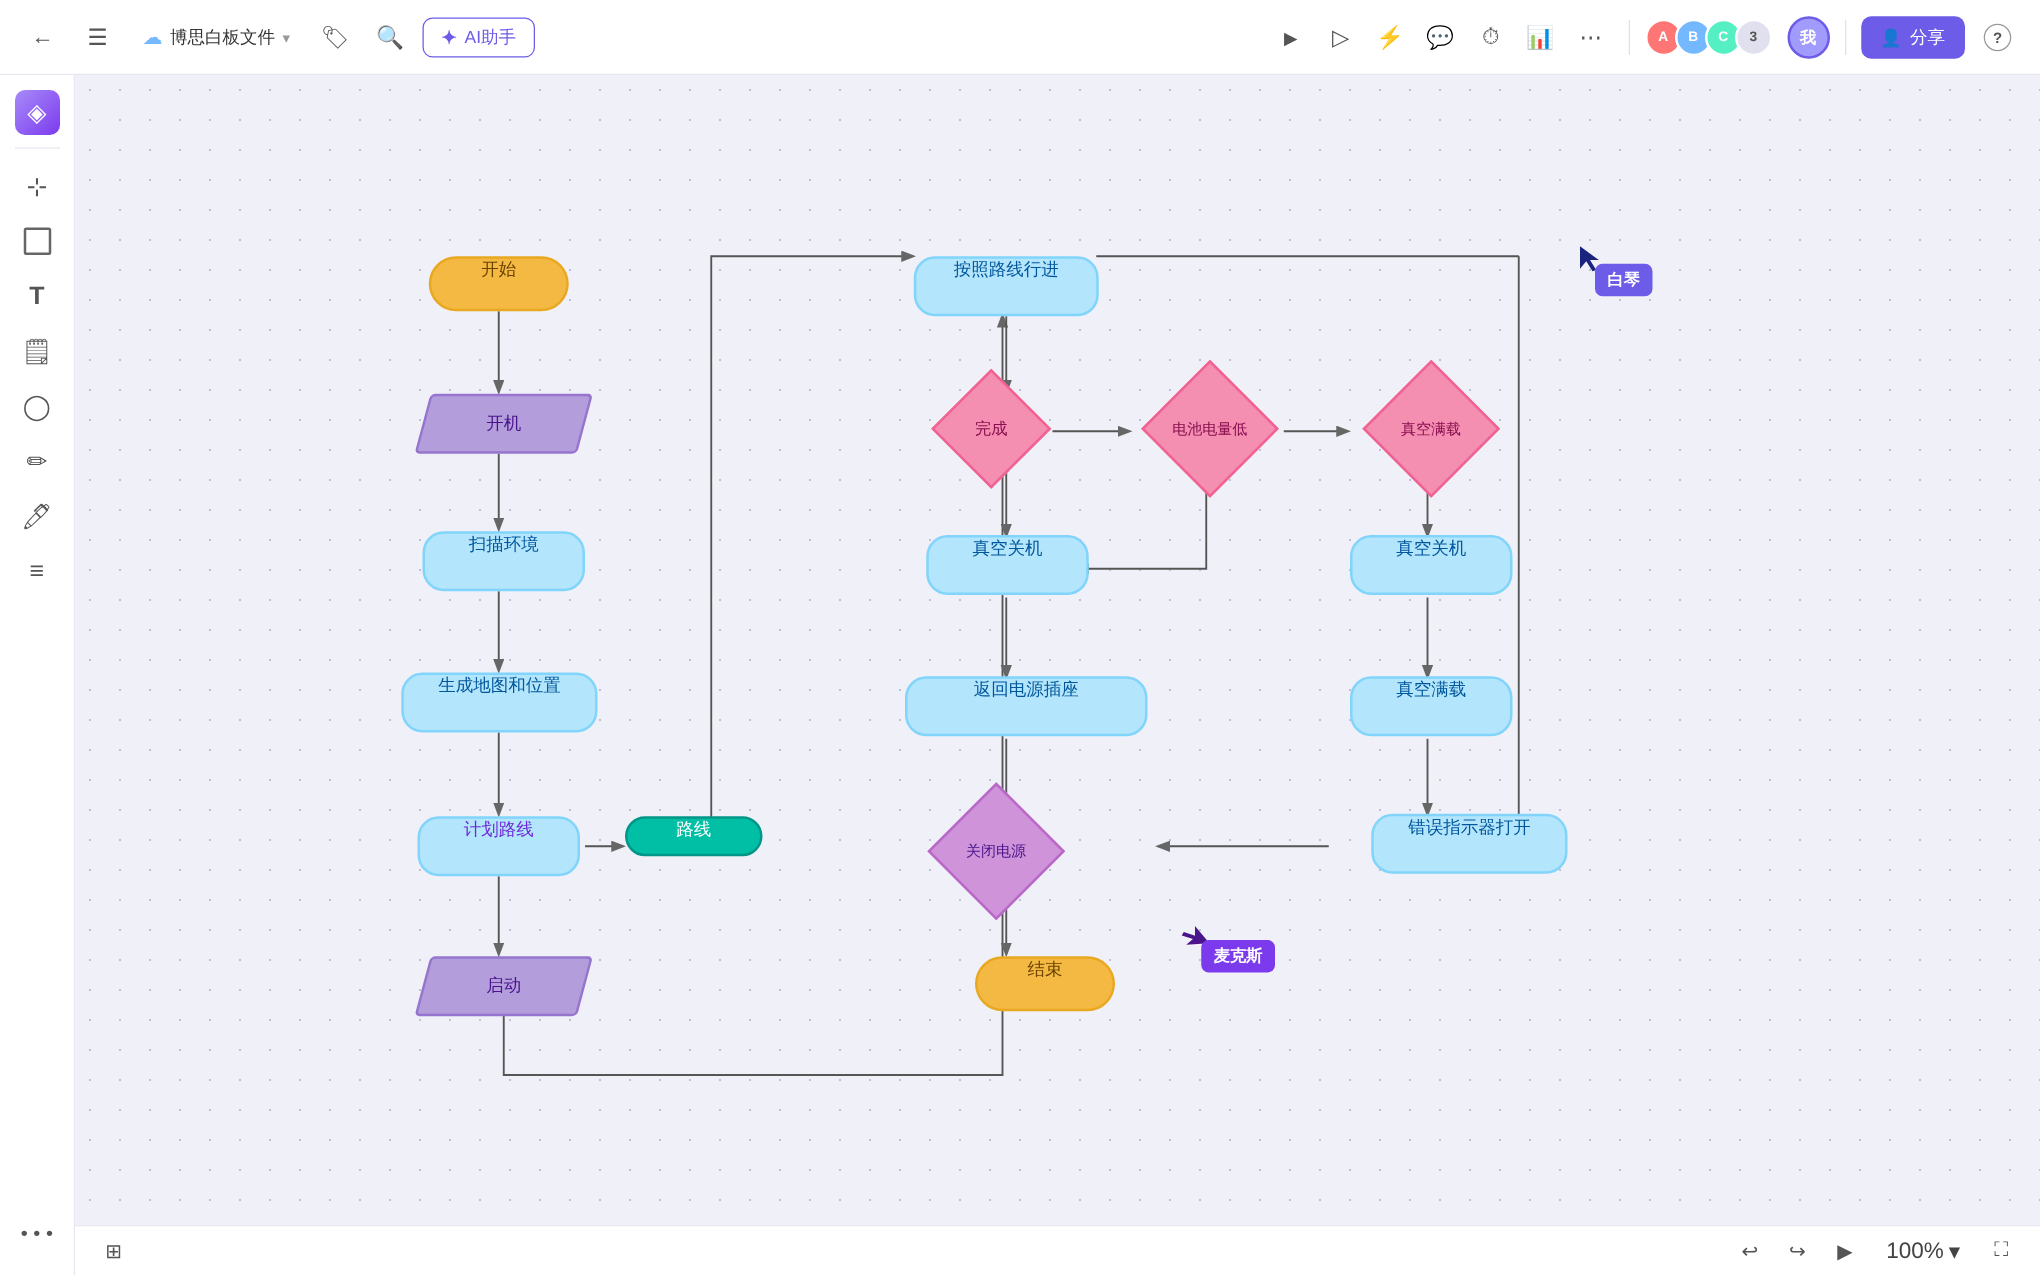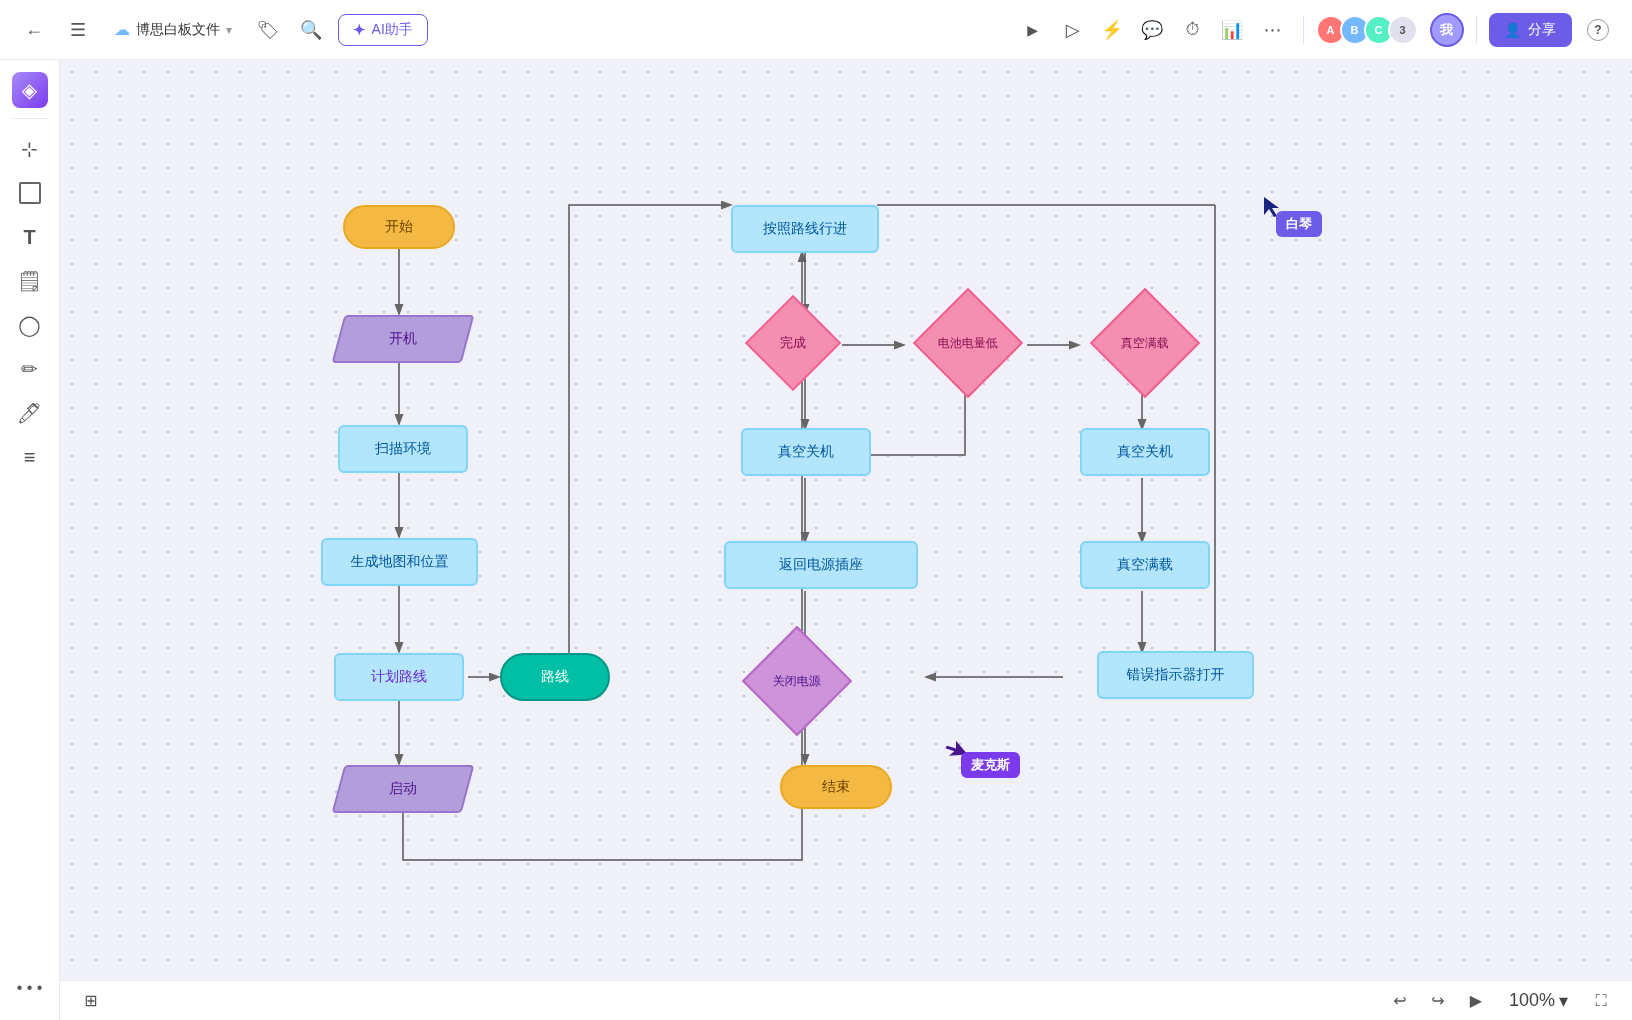--- a/index.html
+++ b/index.html
@@ -115,29 +115,29 @@
     }
     .bottom-icon-btn {
       width: 30px; height: 30px; border-radius: 6px; border: none;
       background: transparent; cursor: pointer; display: flex; align-items: center;
       justify-content: center; font-size: 16px; color: #555;
     }
 
     
     .flow-node {
       position: absolute;
-      display: flex; align-items: center; justify-content: center;
+      display: flex; align-items: flex-start; justify-content: center;
       font-size: 14px; font-weight: 500; text-align: center;
     }
 
     .node-rounded {
       border-radius: 50px;
     }
     .node-rect {
-      border-radius: 6px;
+      border-radius: 17px;
     }
 
     .diamond-wrap {
       position: absolute;
       display: flex; align-items: center; justify-content: center;
     }
     .diamond {
       transform: rotate(45deg);
       display: flex; align-items: center; justify-content: center;
     }
@@ -331,21 +331,21 @@
   </div>
 
   <div class="flow-node node-rect" style="left:261px; top:478px; width:157px; height:48px; background:#b3e5fc; border:2px solid #81d4fa; color:#01579b;">
     <span>生成地图和位置</span>
   </div>
 
   <div class="flow-node node-rect" style="left:274px; top:593px; width:130px; height:48px; background:#b3e5fc; border:2px solid #81d4fa; color:#6d28d9;">
     <span>计划路线</span>
   </div>
 
-  <div class="flow-node node-rect" style="left:440px; top:593px; width:110px; height:48px; background:#00bfa5; border:2px solid #009688; color:#fff; border-radius:24px;">
+  <div class="flow-node node-rect" style="left:440px; top:593px; width:110px; height:32px; background:#00bfa5; border:2px solid #009688; color:#fff; border-radius:24px;">
     <span>路线</span>
   </div>
 
   <div style="position:absolute; left:278px; top:705px; width:130px; height:48px;">
     <div style="width:100%; height:100%; background:#b39ddb; border:2px solid #9575cd; transform:skewX(-15deg); border-radius:4px; display:flex; align-items:center; justify-content:center;">
       <span style="transform:skewX(15deg); font-size:14px; font-weight:500; color:#4a148c;">启动</span>
     </div>
   </div>
 
   <div class="flow-node node-rect" style="left:671px; top:145px; width:148px; height:48px; background:#b3e5fc; border:2px solid #81d4fa; color:#01579b;">

